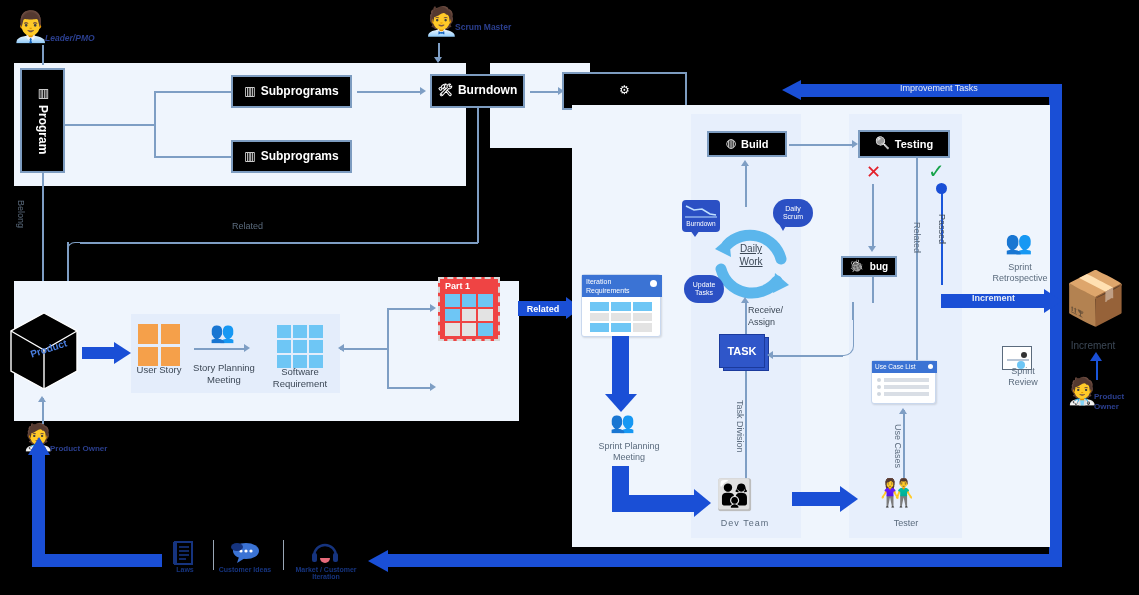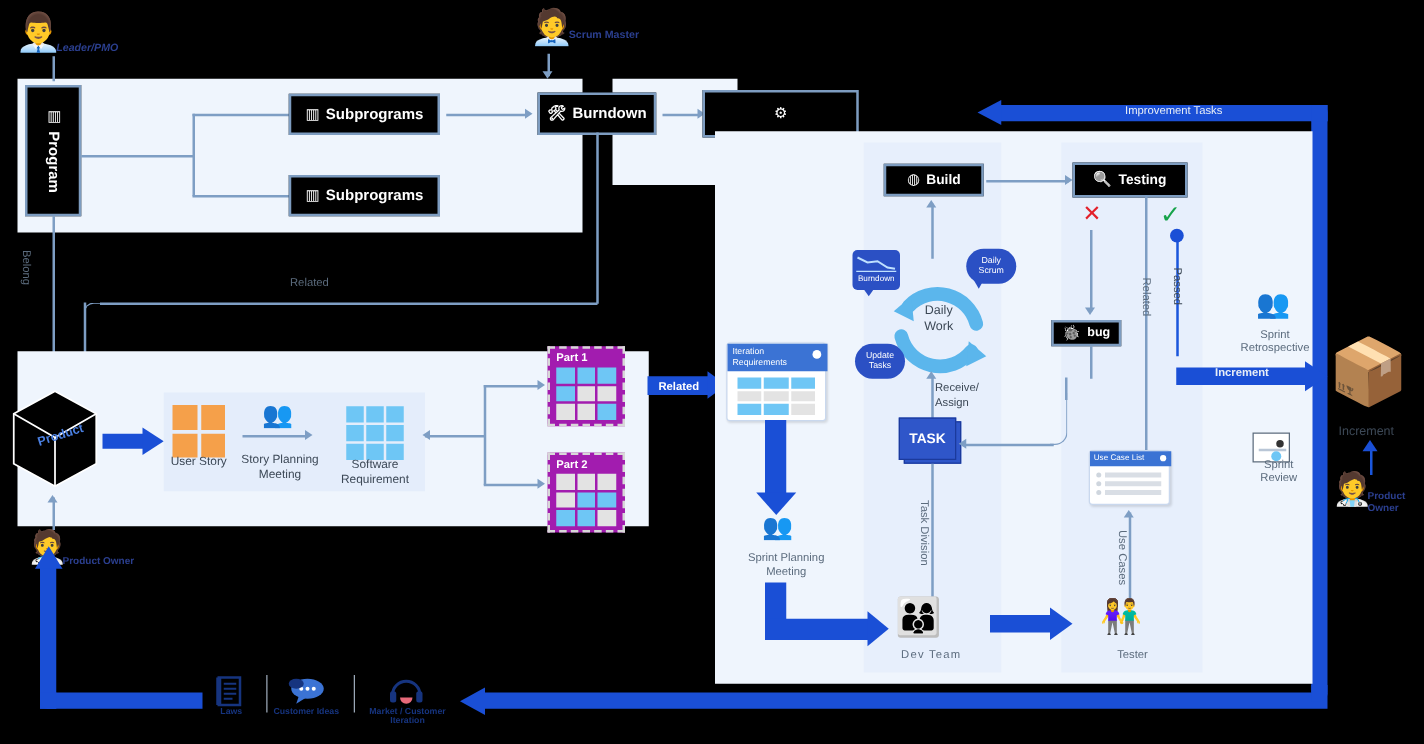--- a/index.html
+++ b/index.html
@@ -20,21 +20,21 @@
   .lbl{color:#5b6b7d;font-size:9px;text-align:center;line-height:1.25;}
   .lbl-white{color:#e8eef7;font-size:9px;}
   .lbl-dk{color:#3c4856;font-size:9.5px;text-align:center;line-height:1.3;}
   .vlbl{writing-mode:vertical-rl;color:#5b6b7d;font-size:9px;}
   .badge{background:#1a4fd6;color:#fff;font-size:9px;font-weight:700;display:flex;align-items:center;
          justify-content:center;}
   .fatarrow{background:#1a4fd6;}
   .emoji{line-height:1;}
   .gridcell{background:#6ec6f5;}
   .gridcell.g{background:#e3e3e3;}
-  .dashbox{border:2px dashed #d8d8d8;background:#a21caf;}
+  .dashbox{border:2px dashed #d8d8d8;background:#ef4444;}
 </style>
 </head>
 <body>
 
 <div id="stage">
 
   <div class="abs panel" style="left:14px;top:63px;width:452px;height:123px;"></div>
 
   <div class="abs emoji" style="left:12px;top:12px;font-size:30px;">👨‍💼</div>
   <div class="abs" style="left:45px;top:33px;color:#2b3f8f;font-size:8.5px;font-weight:700;font-style:italic;">Leader/PMO</div>
@@ -167,34 +167,20 @@
         <div class="gridcell"></div>
       <div class="gridcell"></div>
         <div class="gridcell g"></div>
         <div class="gridcell g"></div>
       <div class="gridcell g"></div>
         <div class="gridcell g"></div>
         <div class="gridcell"></div>
     </div>
   </div>
 
-  <div class="abs dashbox" style="left:438px;top:362px;width:62px;height:64px;">
-    <div class="abs" style="left:5px;top:2px;color:#fff;font-size:9px;font-weight:600;">Part 2</div>
-    <div class="abs" style="left:5px;top:15px;width:48px;height:42px;display:grid;grid-template-columns:repeat(3,1fr);grid-template-rows:repeat(3,1fr);gap:2px;">
-      <div class="gridcell g"></div>
-        <div class="gridcell g"></div>
-        <div class="gridcell g"></div>
-      <div class="gridcell g"></div>
-        <div class="gridcell"></div>
-        <div class="gridcell"></div>
-      <div class="gridcell"></div>
-        <div class="gridcell"></div>
-        <div class="gridcell g"></div>
-    </div>
-  </div>
 
   <div class="abs badge" style="left:518px;top:301px;width:50px;height:15px;">Related</div>
   <div class="abs" style="left:566px;top:297px;width:0;height:0;border-top:11px solid transparent;border-bottom:11px solid transparent;border-left:15px solid #1a4fd6;"></div>
 
   <div class="abs panel" style="left:572px;top:105px;width:478px;height:442px;"></div>
   <div class="abs panel2" style="left:691px;top:114px;width:110px;height:424px;"></div>
   <div class="abs panel2" style="left:849px;top:114px;width:113px;height:424px;"></div>
 
   <div class="abs" style="left:581px;top:274px;width:80px;height:63px;background:#fff;border:1px solid #c9d8ee;border-radius:3px;box-shadow:1px 1px 2px rgba(0,0,0,.12);">
     <div class="abs" style="left:0;top:0;width:80px;height:22px;background:#3b73d4;color:#fff;font-size:7px;padding:2px 4px;box-sizing:border-box;line-height:1.35;white-space:pre-line;">Iteration
@@ -260,21 +246,21 @@
   <div class="abs lbl-white" style="left:972px;top:293px;font-size:9px;font-weight:700;">Increment</div>
 
   <div class="abs" style="left:703px;top:215px;width:96px;height:96px;">
     <svg width="96" height="96" viewBox="0 0 96 96">
       <path d="M18 54 A32 32 0 0 0 74 66" fill="none" stroke="#5bb6ec" stroke-width="11" stroke-linecap="round"></path>
       <polygon points="72,58 86,70 70,78" fill="#5bb6ec"></polygon>
       <path d="M78 44 A32 32 0 0 0 24 30" fill="none" stroke="#5bb6ec" stroke-width="11" stroke-linecap="round"></path>
       <polygon points="26,22 12,34 28,42" fill="#5bb6ec"></polygon>
     </svg>
   </div>
-  <div class="abs lbl-dk" style="left:724px;top:242px;width:54px;white-space:pre-line;font-size:10px;">Daily
+  <div class="abs lbl-dk" style="left:724px;top:242px;width:54px;white-space:pre-line;font-size:10px;text-decoration:underline;">Daily
 Work</div>
 
   <div class="abs" style="left:682px;top:200px;width:38px;height:32px;background:#2b50c4;border-radius:4px;">
     <svg width="34" height="15" viewBox="0 0 34 15" style="position:absolute;left:2px;top:3px;">
       <polyline points="2,3 10,7 18,6 26,11 32,12" fill="none" stroke="#bfe0ff" stroke-width="1.6"></polyline>
       <line x1="1" y1="14" x2="33" y2="14" stroke="#bfe0ff" stroke-width="1"></line>
     </svg>
     <div class="abs" style="left:0;top:20px;width:38px;text-align:center;color:#fff;font-size:6.5px;">Burndown</div>
   </div>
   <div class="abs" style="left:690px;top:230px;width:0;height:0;border-left:5px solid transparent;border-right:5px solid transparent;border-top:7px solid #2b50c4;"></div>

